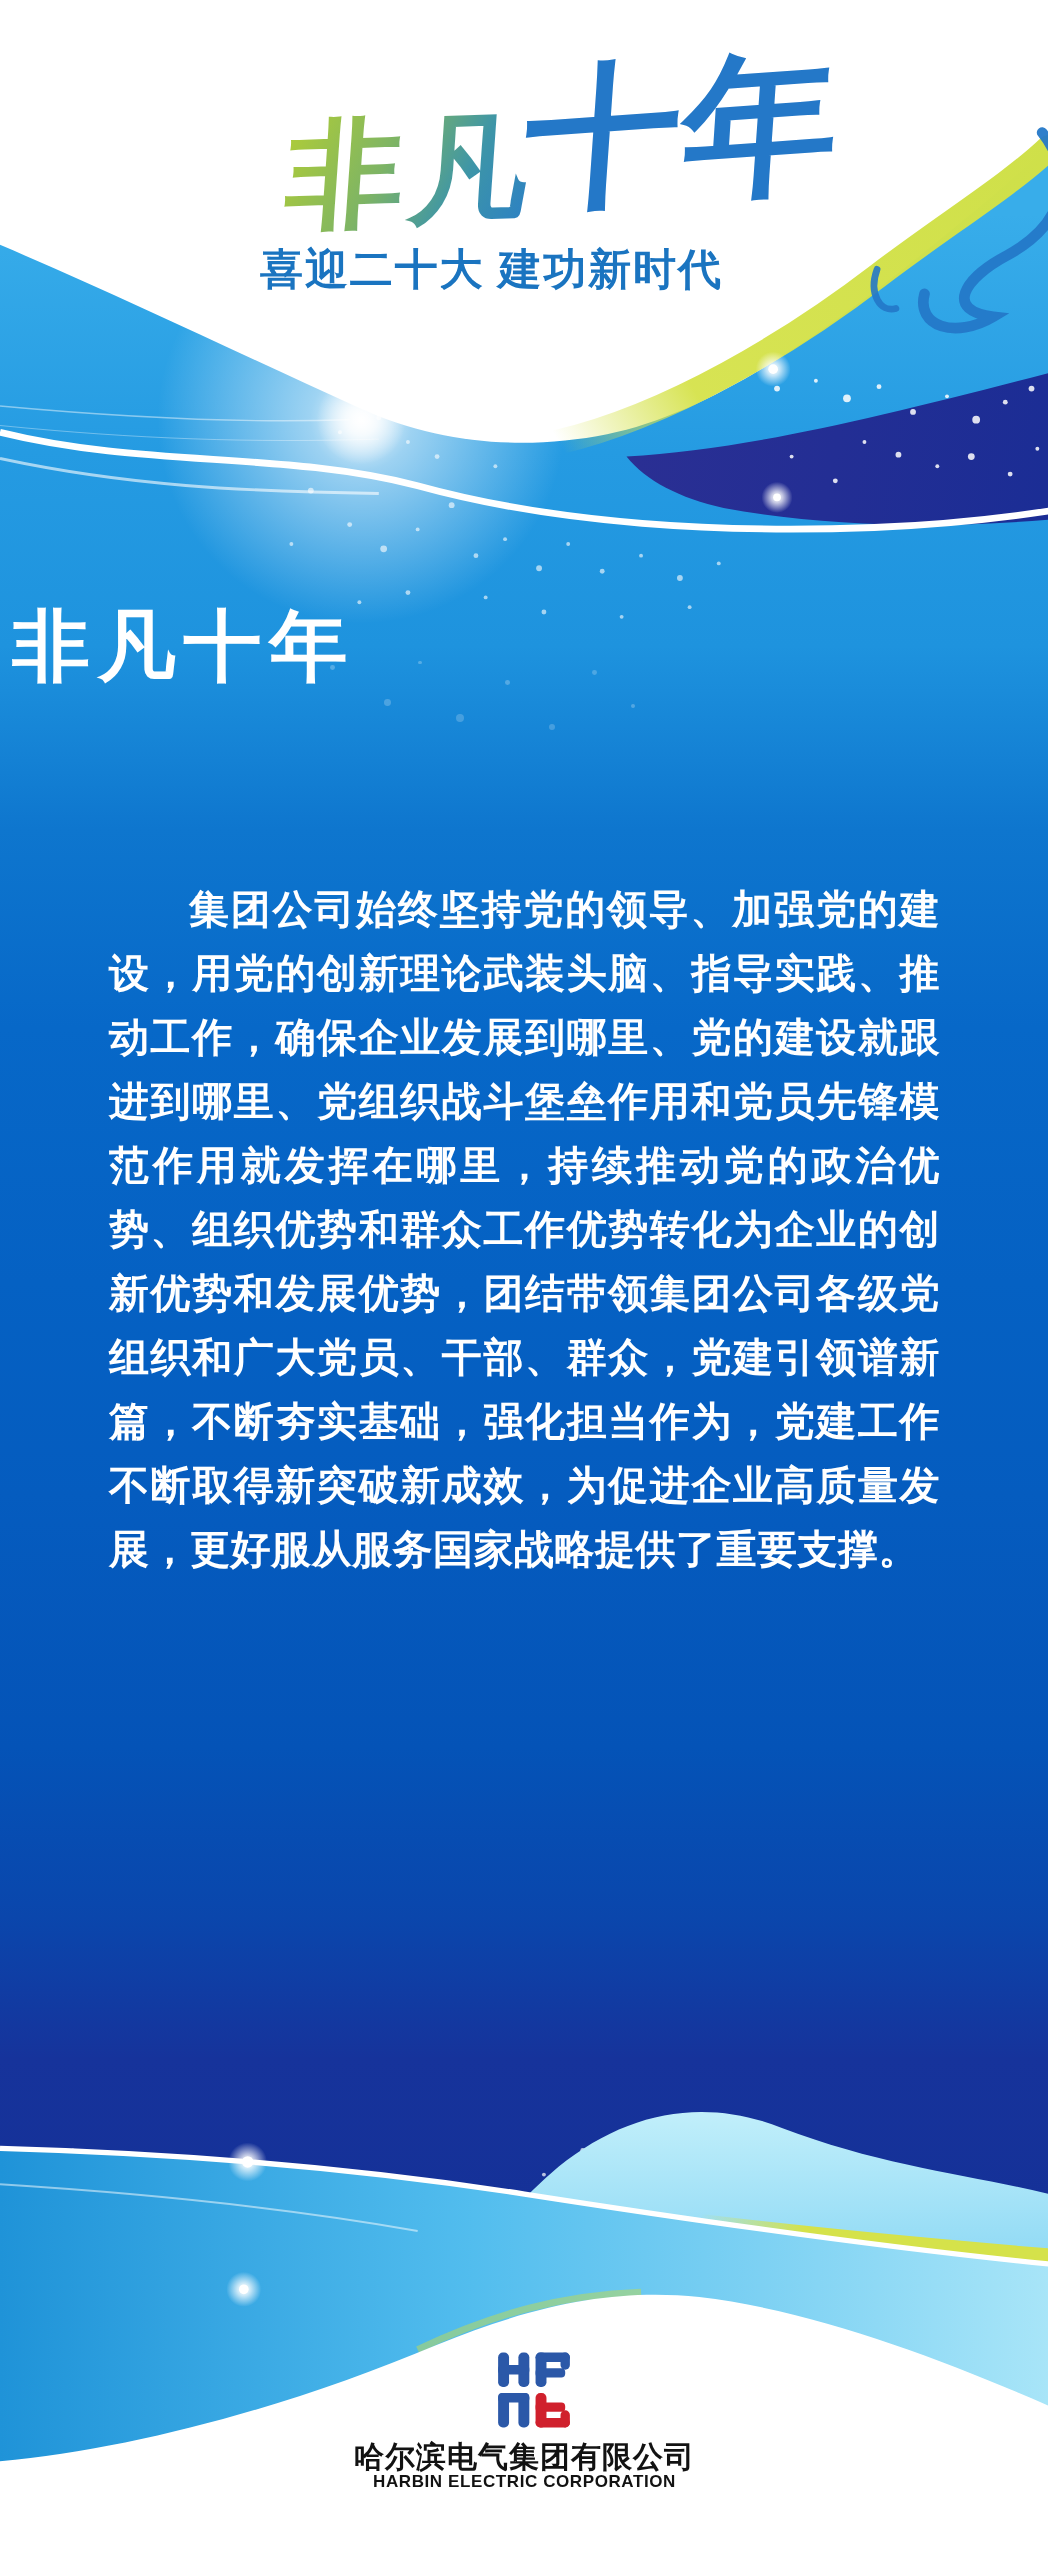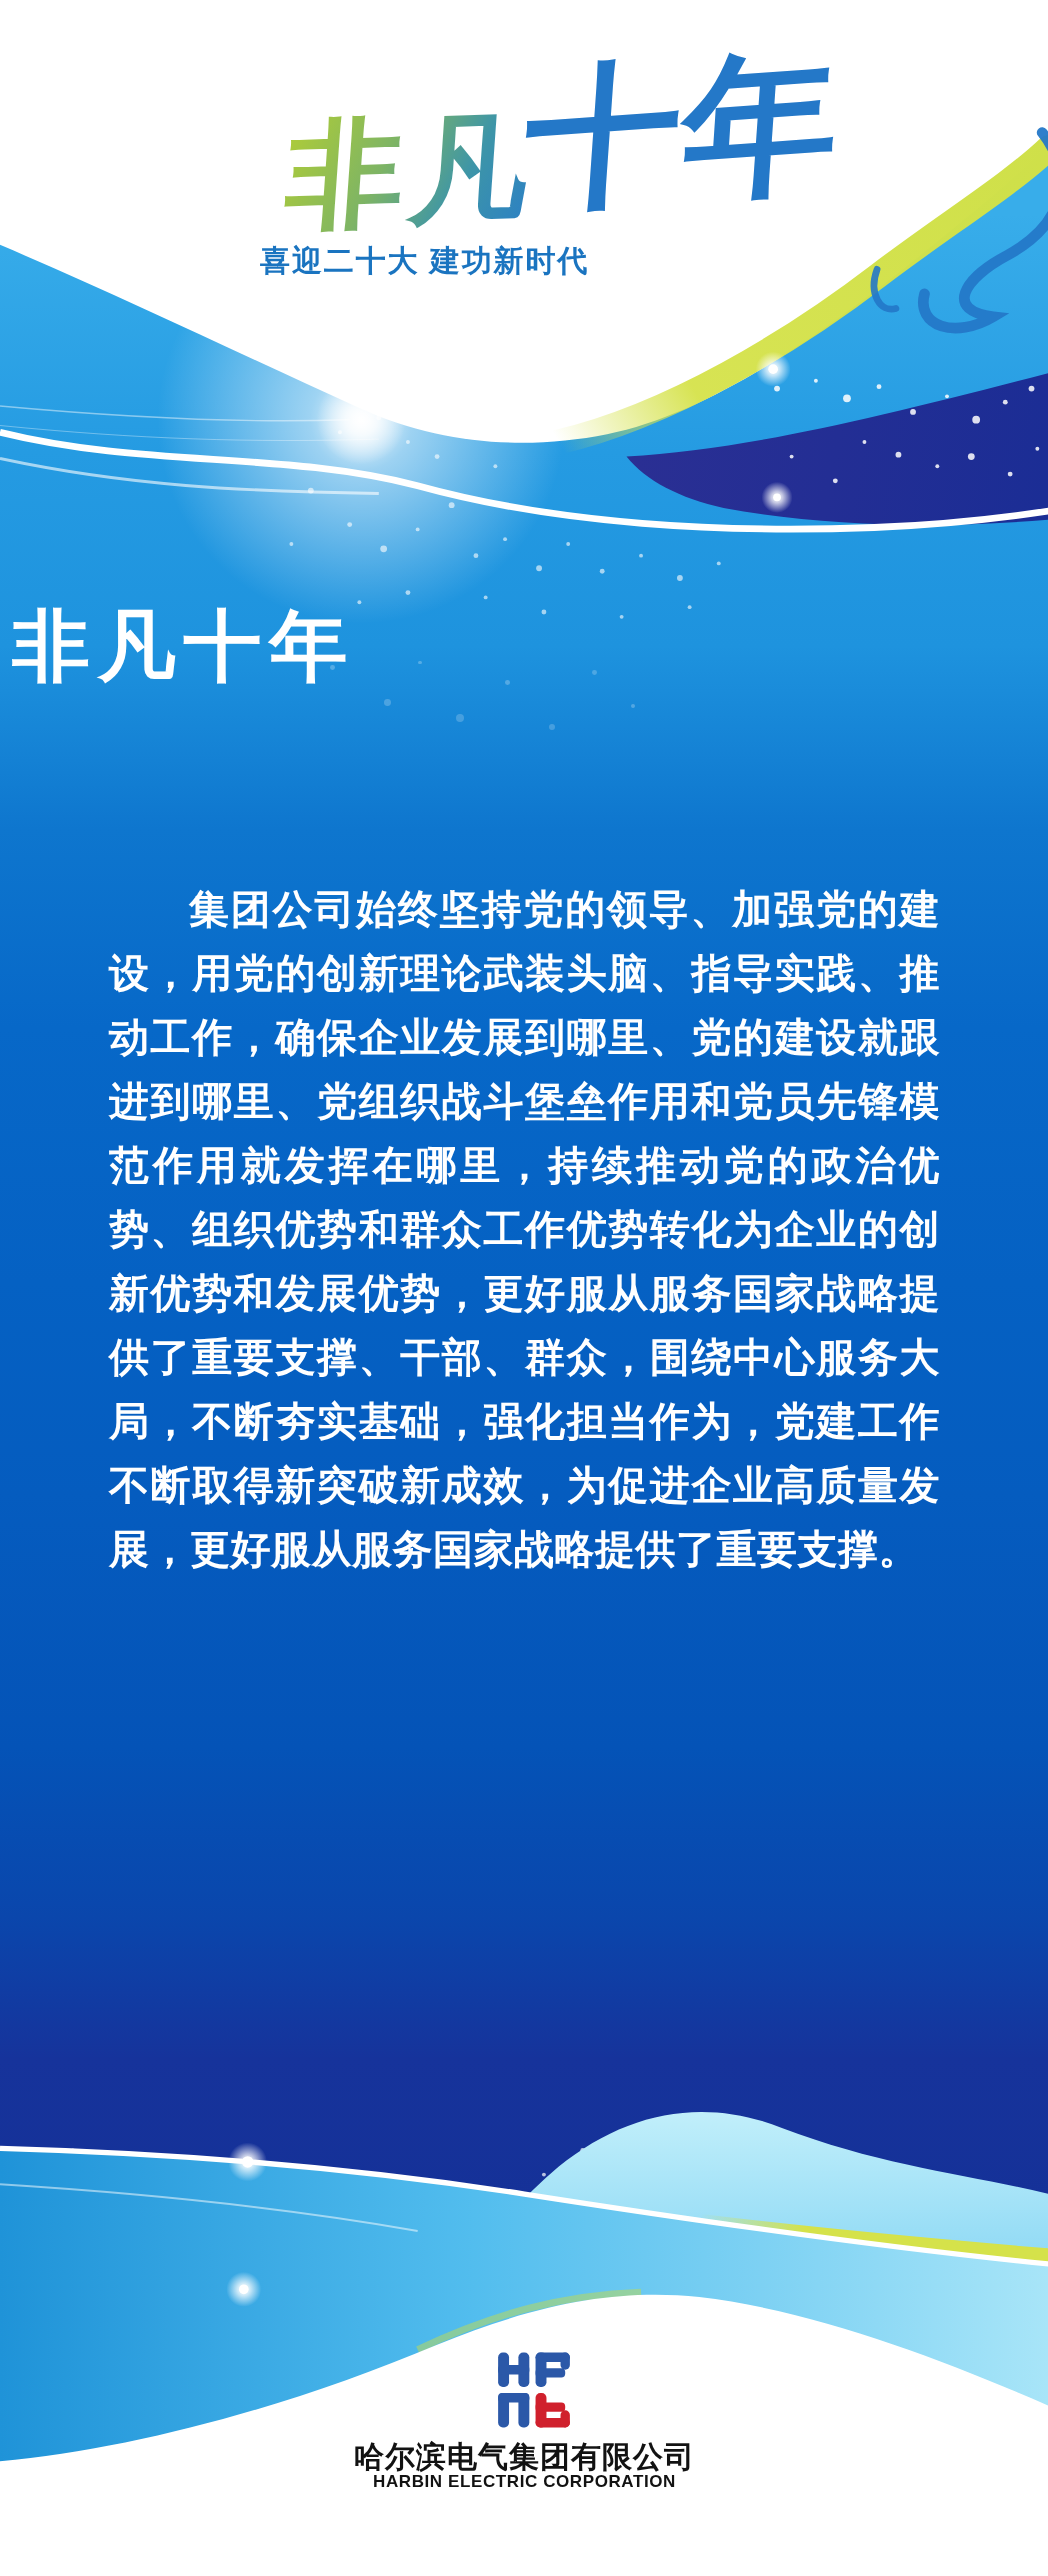--- a/index.html
+++ b/index.html
@@ -19,21 +19,21 @@
     transform:skewX(-6deg);
   }
   .brand-p2{
     position:absolute;left:251px;top:9.7px;
     font-size:155px;font-weight:900;line-height:1;letter-spacing:1.9px;
     color:#2478c8;transform:skewX(-8deg) rotate(-2deg);
   }
   .brand-flourish{position:absolute;left:539px;top:92px;}
   #slogan{
     position:absolute;left:260px;top:241px;
-    font-size:30px;font-weight:bold;color:#1a74c0;letter-spacing:1.9px;
+    font-size:43px;font-weight:bold;color:#1a74c0;letter-spacing:1.9px;
     white-space:nowrap;
   }
   
   #topwave{position:absolute;left:0;top:0;width:1049px;height:646px;}
   #bottomwave{position:absolute;left:0;top:2058px;width:1049px;height:518px;}
   
   #bluebody{
     position:absolute;left:0;top:646px;width:1049px;height:1413px;
     background:linear-gradient(180deg,
       #1E93DE 0%, #0E76CE 13%, #0768C8 27%, #0561C3 45%,
@@ -186,21 +186,21 @@
     <div class="bubble" style="left:505px;top:34px;width:4.9px;height:4.9px;opacity:.25;"></div>
     <div class="bubble" style="left:549px;top:78px;width:5.8px;height:5.8px;opacity:.2;"></div>
     <div class="bubble" style="left:592px;top:24px;width:4.9px;height:4.9px;opacity:.22;"></div>
     <div class="bubble" style="left:631px;top:58px;width:3.9px;height:3.9px;opacity:.25;"></div>
   </div>
 
   <div id="herotitle">
     <div class="title-l1">非凡十年</div>
   </div>
 
-  <div id="article">集团公司始终坚持党的领导、加强党的建设，用党的创新理论武装头脑、指导实践、推动工作，确保企业发展到哪里、党的建设就跟进到哪里、党组织战斗堡垒作用和党员先锋模范作用就发挥在哪里，持续推动党的政治优势、组织优势和群众工作优势转化为企业的创新优势和发展优势，更好服从服务国家战略提供了重要支撑、干部、群众，围绕中心服务大局，不断夯实基础，强化担当作为，党建工作不断取得新突破新成效，为促进企业高质量发展，更好服从服务国家战略提供了重要支撑。</div>
+  <div id="article">集团公司始终坚持党的领导、加强党的建设，用党的创新理论武装头脑、指导实践、推动工作，确保企业发展到哪里、党的建设就跟进到哪里、党组织战斗堡垒作用和党员先锋模范作用就发挥在哪里，持续推动党的政治优势、组织优势和群众工作优势转化为企业的创新优势和发展优势，团结带领集团公司各级党组织和广大党员、干部、群众，党建引领谱新篇，不断夯实基础，强化担当作为，党建工作不断取得新突破新成效，为促进企业高质量发展，更好服从服务国家战略提供了重要支撑。</div>
 
   <svg id="bottomwave" viewBox="0 0 1080 533" preserveAspectRatio="none">
     <defs>
       <linearGradient id="gNavy2" x1="0" y1="0" x2="0" y2="533" gradientUnits="userSpaceOnUse">
         <stop offset="0" stop-color="#16339B"></stop>
         <stop offset="1" stop-color="#132C90"></stop>
       </linearGradient>
       <linearGradient id="gHill" x1="700" y1="40" x2="700" y2="533" gradientUnits="userSpaceOnUse">
         <stop offset="0" stop-color="#C6F1FB"></stop>
         <stop offset="0.45" stop-color="#7ED2F3"></stop>

